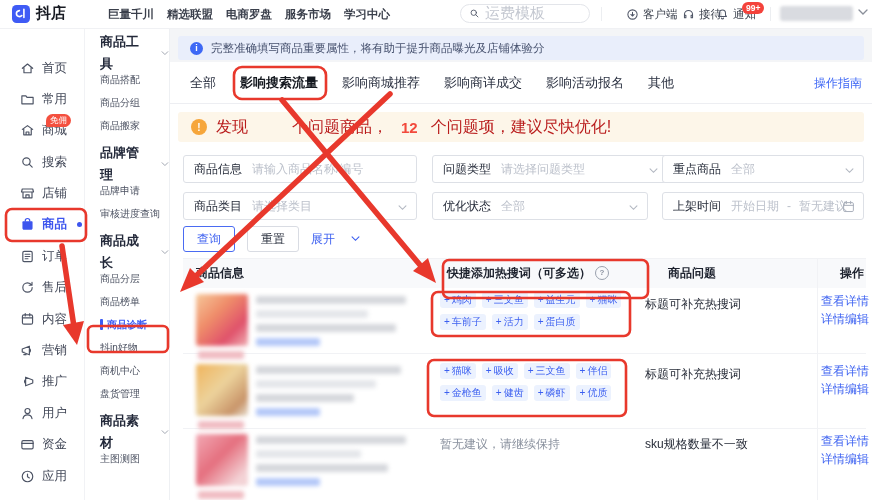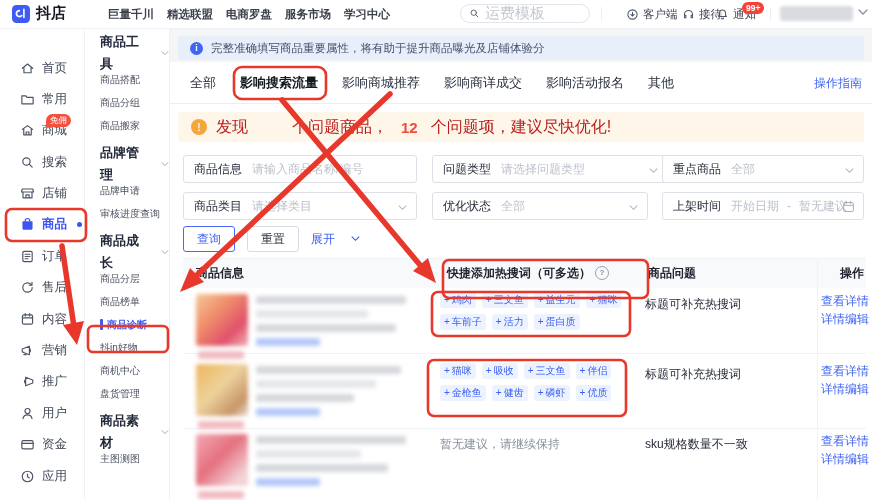--- a/index.html
+++ b/index.html
@@ -366,21 +366,21 @@
           <path d="M1 1l4 4 4-4" stroke="#3c5ff0" stroke-width="1.3" fill="none" stroke-linecap="round"></path>
         </svg>
     </div>
 
     <div class="thead"></div>
     <span class="th" style="left:26px;">商品信息</span>
     <div class="th" style="left:277px;">
       <span>快捷添加热搜词（可多选）</span>
       <span class="qm"></span>
     </div>
-    <span class="th" style="left:478px;text-align:center;">商品问题</span>
+    <span class="th" style="left:498px;text-align:center;">商品问题</span>
     <span class="th" style="left:670px;">操作</span>
     <div class="vdiv"></div>
     <div class="rowsep" style="top:291px;"></div>
     <div class="rowsep" style="top:366px;"></div>
 
     <div class="pcell" style="left:26px;top:232px;">
       <div class="thumb t1"></div>
       <div class="bars">
           <i style="width:150px"></i>
           <i class="lt" style="width:112px"></i>

